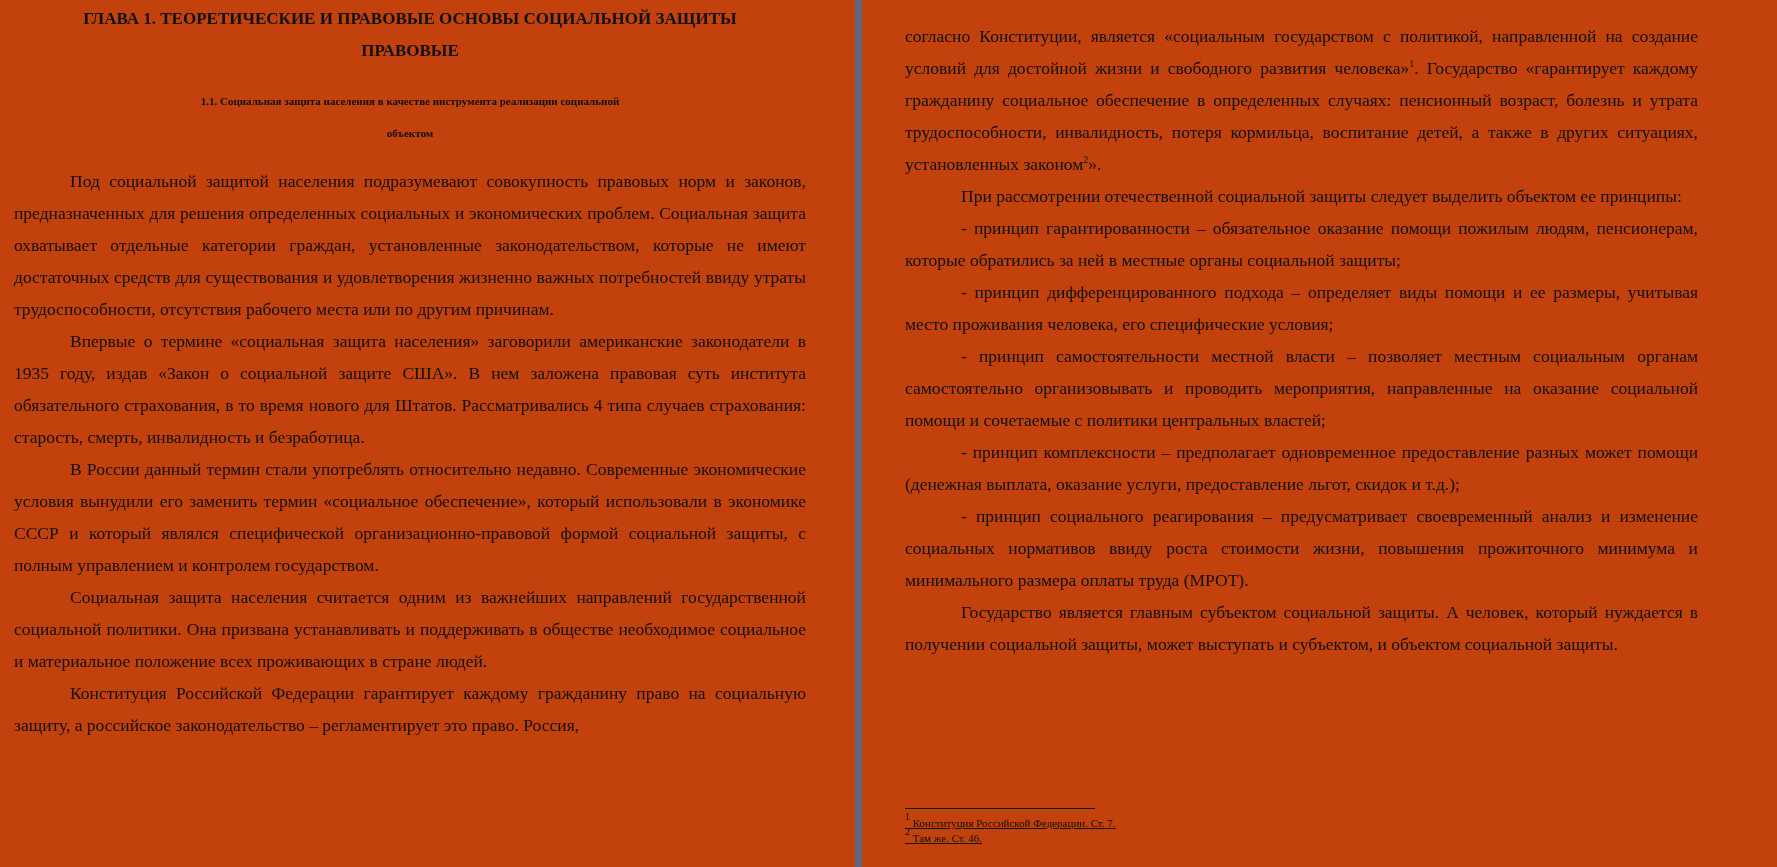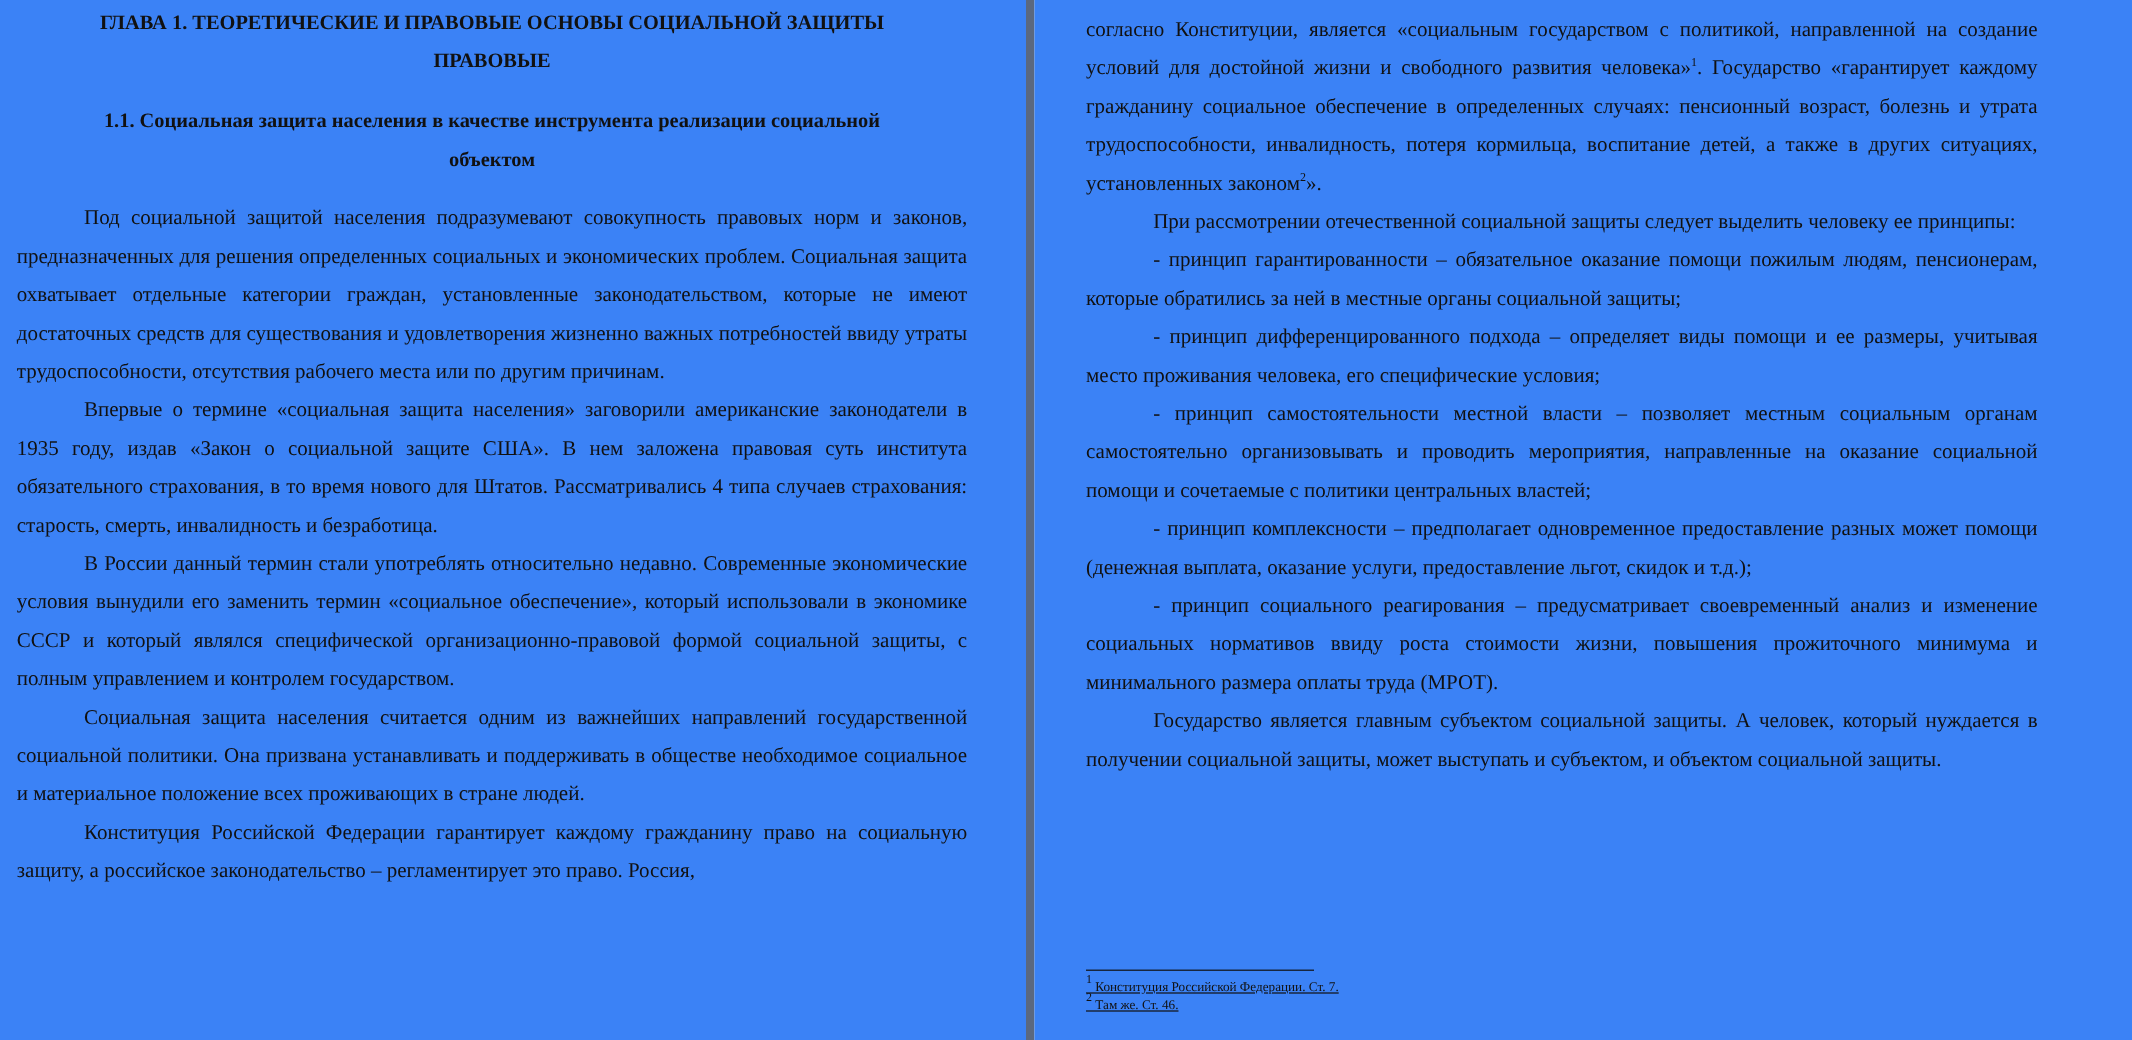--- a/index.html
+++ b/index.html
@@ -3,36 +3,36 @@
 <meta charset="utf-8">
 <style>
   html, body { margin: 0; padding: 0; }
   body {
     width: 1777px; height: 867px; overflow: hidden;
     background: #ffffff; position: relative;
     font-family: "Liberation Serif", "DejaVu Serif", serif;
     color: #111111;
   }
   .page {
-    position: absolute; top: 0; height: 867px; background: #3b82f6; overflow: hidden;
+    position: absolute; top: 0; height: 867px; background: #c2410c; overflow: hidden;
   }
   #page-left { left: 0; width: 855px; }
   #page-right { left: 862px; width: 915px; }
   .divider {
     position: absolute; left: 855px; top: 0; width: 7px; height: 867px;
     background: #5b6880;
   }
   .content { position: absolute; }
   #page-left .content { left: 14px; top: 0; width: 792px; }
-  #page-right .content { left: 43px; top: 8px; width: 793px; }
+  #page-right .content { left: 43px; top: 20px; width: 793px; }
   .heading {
     font-weight: bold; text-align: center; font-size: 17px; line-height: 32px; margin: 3px 0 0 0;
   }
   .subheading {
-    font-weight: bold; text-align: center; font-size: 17px; line-height: 32px; margin: 18px 0 16px 0;
+    font-weight: bold; text-align: center; font-size: 11px; line-height: 32px; margin: 18px 0 16px 0;
   }
   p {
     margin: 0; font-size: 17.5px; line-height: 32px; text-align: justify;
     text-indent: 56px;
   }
   p.cont { text-indent: 0; }
   sup { font-size: 10px; line-height: 0; vertical-align: 7px; }
   .fn-rule {
     position: absolute; left: 43px; top: 808px; width: 190px; height: 1px; background: #111;
   }
@@ -60,21 +60,21 @@
     <p>Социальная защита населения считается одним из важнейших направлений государственной социальной политики. Она призвана устанавливать и поддерживать в обществе необходимое социальное и материальное положение всех проживающих в стране людей.</p>
     <p>Конституция Российской Федерации гарантирует каждому гражданину право на социальную защиту, а российское законодательство – регламентирует это право. Россия,</p>
   </div>
 </div>
 
 <div class="divider"></div>
 
 <div class="page" id="page-right">
   <div class="content">
     <p class="cont"><span>согласно Конституции, является «социальным государством с политикой, направленной на создание условий для достойной жизни и свободного развития человека»</span><sup>1</sup><span>. Государство «гарантирует каждому гражданину социальное обеспечение в определенных случаях: пенсионный возраст, болезнь и утрата трудоспособности, инвалидность, потеря кормильца, воспитание детей, а также в других ситуациях, установленных законом</span><sup>2</sup><span>».</span></p>
-    <p>При рассмотрении отечественной социальной защиты следует выделить человеку ее принципы:</p>
+    <p>При рассмотрении отечественной социальной защиты следует выделить объектом ее принципы:</p>
     <p>- принцип гарантированности – обязательное оказание помощи пожилым людям, пенсионерам, которые обратились за ней в местные органы социальной защиты;</p>
     <p>- принцип дифференцированного подхода – определяет виды помощи и ее размеры, учитывая место проживания человека, его специфические условия;</p>
     <p>- принцип самостоятельности местной власти – позволяет местным социальным органам самостоятельно организовывать и проводить мероприятия, направленные на оказание социальной помощи и сочетаемые с политики центральных властей;</p>
     <p>- принцип комплексности – предполагает одновременное предоставление разных может помощи (денежная выплата, оказание услуги, предоставление льгот, скидок и т.д.);</p>
     <p>- принцип социального реагирования – предусматривает своевременный анализ и изменение социальных нормативов ввиду роста стоимости жизни, повышения прожиточного минимума и минимального размера оплаты труда (МРОТ).</p>
     <p>Государство является главным субъектом социальной защиты. А человек, который нуждается в получении социальной защиты, может выступать и субъектом, и объектом социальной защиты.</p>
   </div>
   <div class="fn-rule"></div>
   <div class="footnotes">
     <div><sup>1</sup><span> Конституция Российской Федерации. Ст. 7.</span></div>

